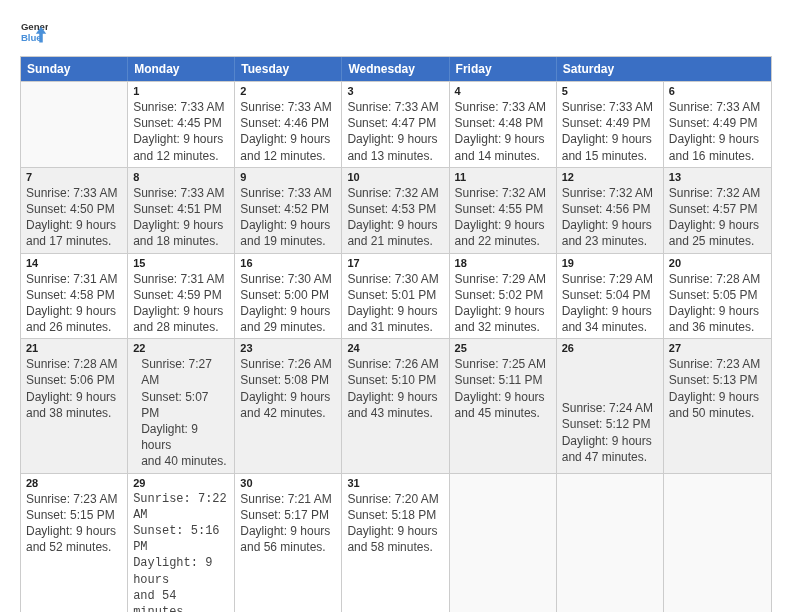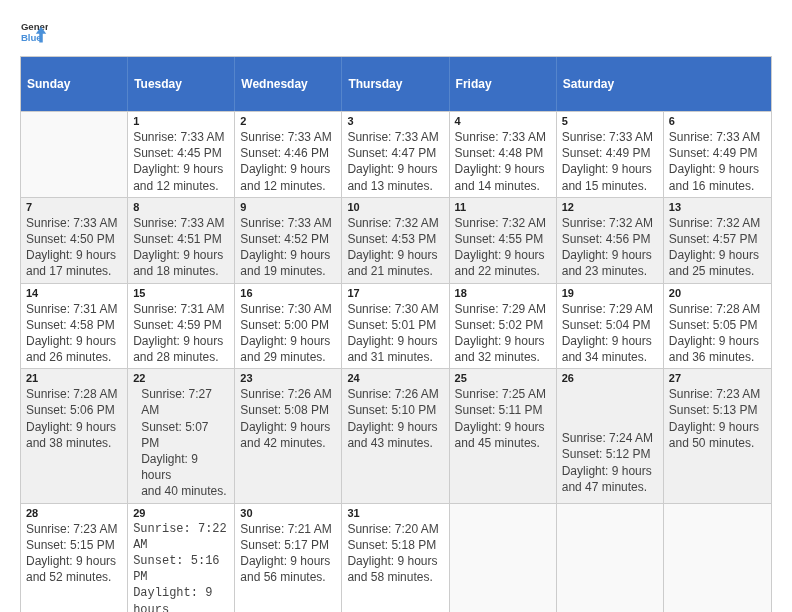--- a/index.html
+++ b/index.html
@@ -52,21 +52,21 @@
     }
     .cal-header-row {
       display: grid;
       grid-template-columns: repeat(7, 1fr);
       background: #3a6fc4;
     }
     .cal-header-cell {
       color: #fff;
       font-size: 12px;
       font-weight: bold;
-      padding: 20px 6px;
+      padding: 5px 6px;
       text-align: left;
       border-right: 1px solid #5585cc;
     }
     .cal-header-cell:last-child { border-right: none; }
     .cal-body {
       flex: 1;
       display: flex;
       flex-direction: column;
     }
     .cal-row {
@@ -113,23 +113,23 @@
     </div>
     <div class="title-block">
       <div class="main-title"></div>
       <div class="subtitle"></div>
     </div>
   </div>
 
   <div class="calendar">
     <div class="cal-header-row" id="cal-header">
         <div class="cal-header-cell">Sunday</div>
+        <div class="cal-header-cell">Monday</div>
         <div class="cal-header-cell">Tuesday</div>
         <div class="cal-header-cell">Wednesday</div>
-        <div class="cal-header-cell">Thursday</div>
         <div class="cal-header-cell">Friday</div>
         <div class="cal-header-cell">Saturday</div>
       </div>
     <div class="cal-body" id="cal-body">
         <div class="cal-row">
           <div class="cal-cell empty"></div>
           <div class="cal-cell">
             <div class="day-num">1</div>
             <div class="day-info" style="white-space: pre-line;">Sunrise: 7:33 AM
 Sunset: 4:45 PM

